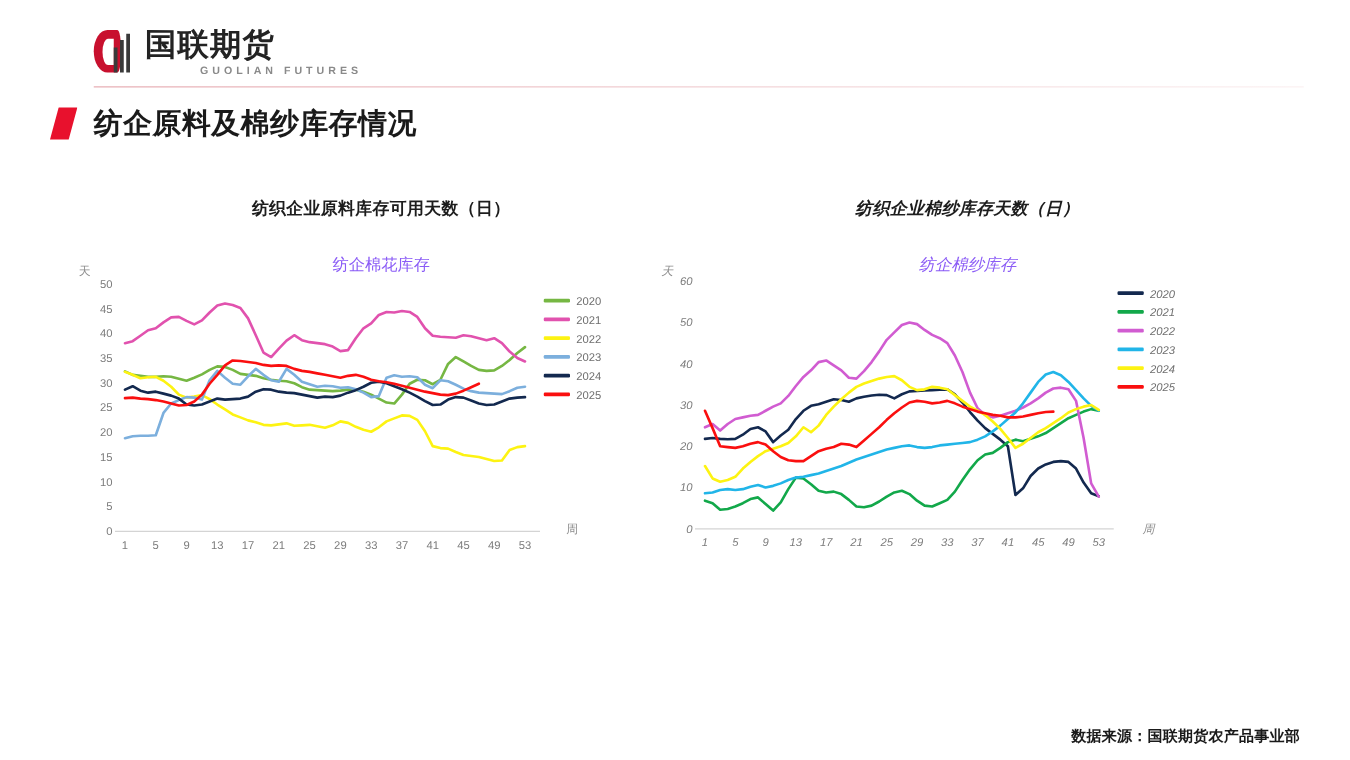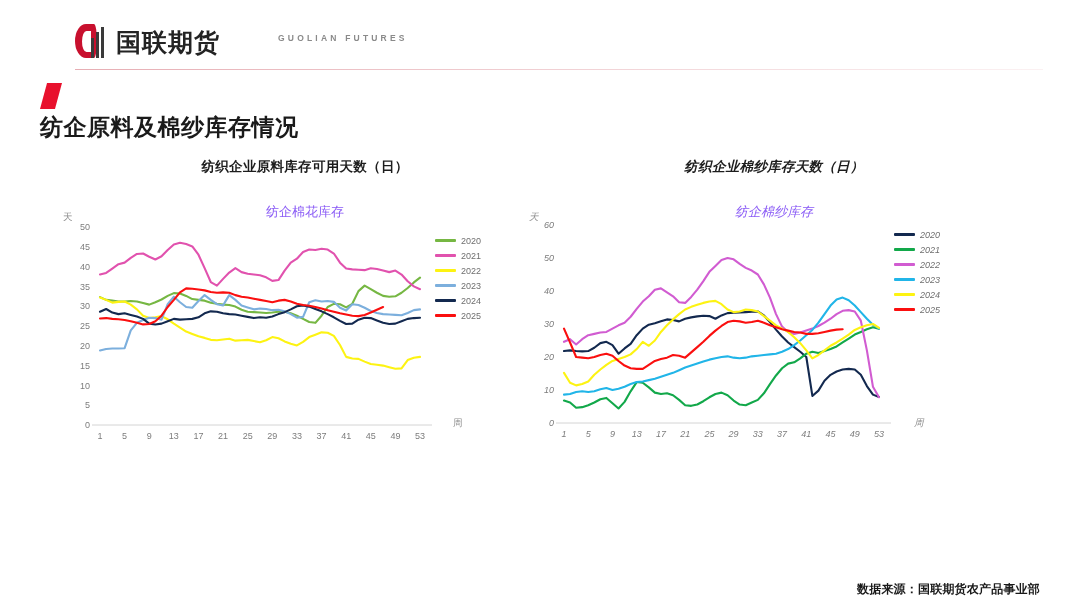--- a/index.html
+++ b/index.html
@@ -20,28 +20,28 @@
   }
   .logo-mark .disc:after{
     content:"";position:absolute;left:7px;top:7px;width:9px;height:21px;
     background:#fff;border-radius:50% 0 0 50%;
   }
   .logo-mark .bars{position:absolute;left:16px;top:4px;display:flex;align-items:flex-end;gap:2px;height:32px;}
   .logo-mark .bars i{display:block;width:3px;background:#3a3a3a;}
   .logo-mark .bars i:nth-child(1){height:20px;}
   .logo-mark .bars i:nth-child(2){height:26px;}
   .logo-mark .bars i:nth-child(3){height:31px;}
-  .logo-text{display:flex;flex-direction:row;line-height:1;gap:14px;}
+  .logo-text{display:flex;flex-direction:column;line-height:1;}
   .logo-cn{font-size:25px;font-weight:bold;color:#232323;letter-spacing:1px;font-family:"DejaVu Sans",sans-serif;}
   .logo-en{font-size:8.5px;color:#8a8a8a;letter-spacing:3.2px;margin-top:4px;font-weight:bold;padding-left:44px;}
   .header-rule{position:absolute;left:75px;top:69px;width:968px;height:1px;
     background:linear-gradient(to right,#e7aeb4,#f3d7da 60%,#fbf1f2);}
 
   
-  .sec-title{position:absolute;left:40px;top:83px;display:flex;gap:3px;flex-direction:column;}
+  .sec-title{position:absolute;left:40px;top:83px;display:flex;align-items:center;gap:13px;}
   .sec-bar{width:22px;height:26px;background:#e8112d;
     clip-path:polygon(32% 0,100% 0,68% 100%,0 100%);}
   .sec-text{font-size:23px;font-weight:bold;color:#1a1a1a;font-family:"DejaVu Sans",sans-serif;letter-spacing:.5px;}
 
   
   .chart-block{position:absolute;top:155px;width:500px;height:290px;}
   .chart-block.left{left:55px;}
   .chart-block.right{left:524px;font-style:italic;}
   .ch-title{position:absolute;top:3px;width:100%;text-align:center;
     font-size:13.5px;font-weight:bold;color:#1d1d1d;font-family:"DejaVu Sans",sans-serif;letter-spacing:.3px;}

